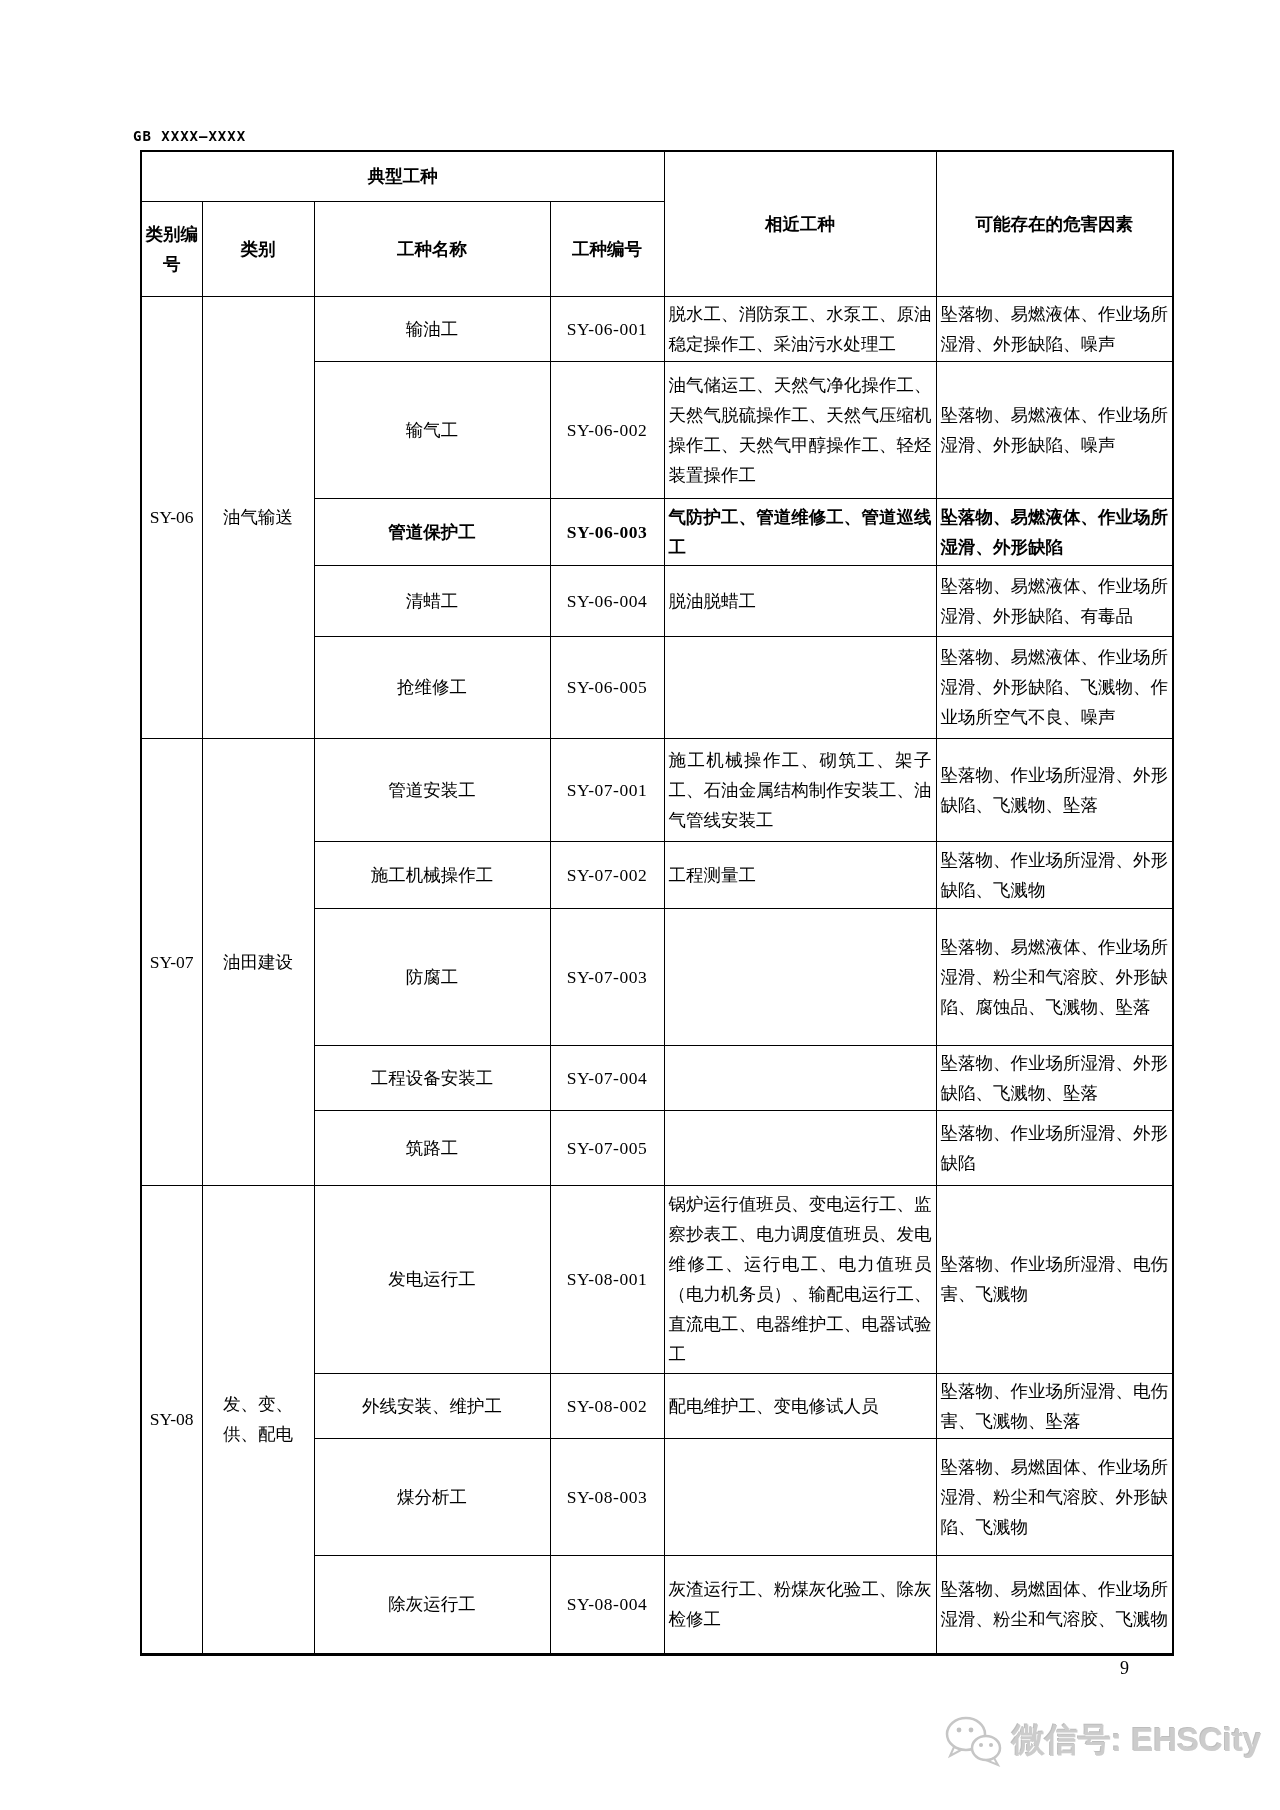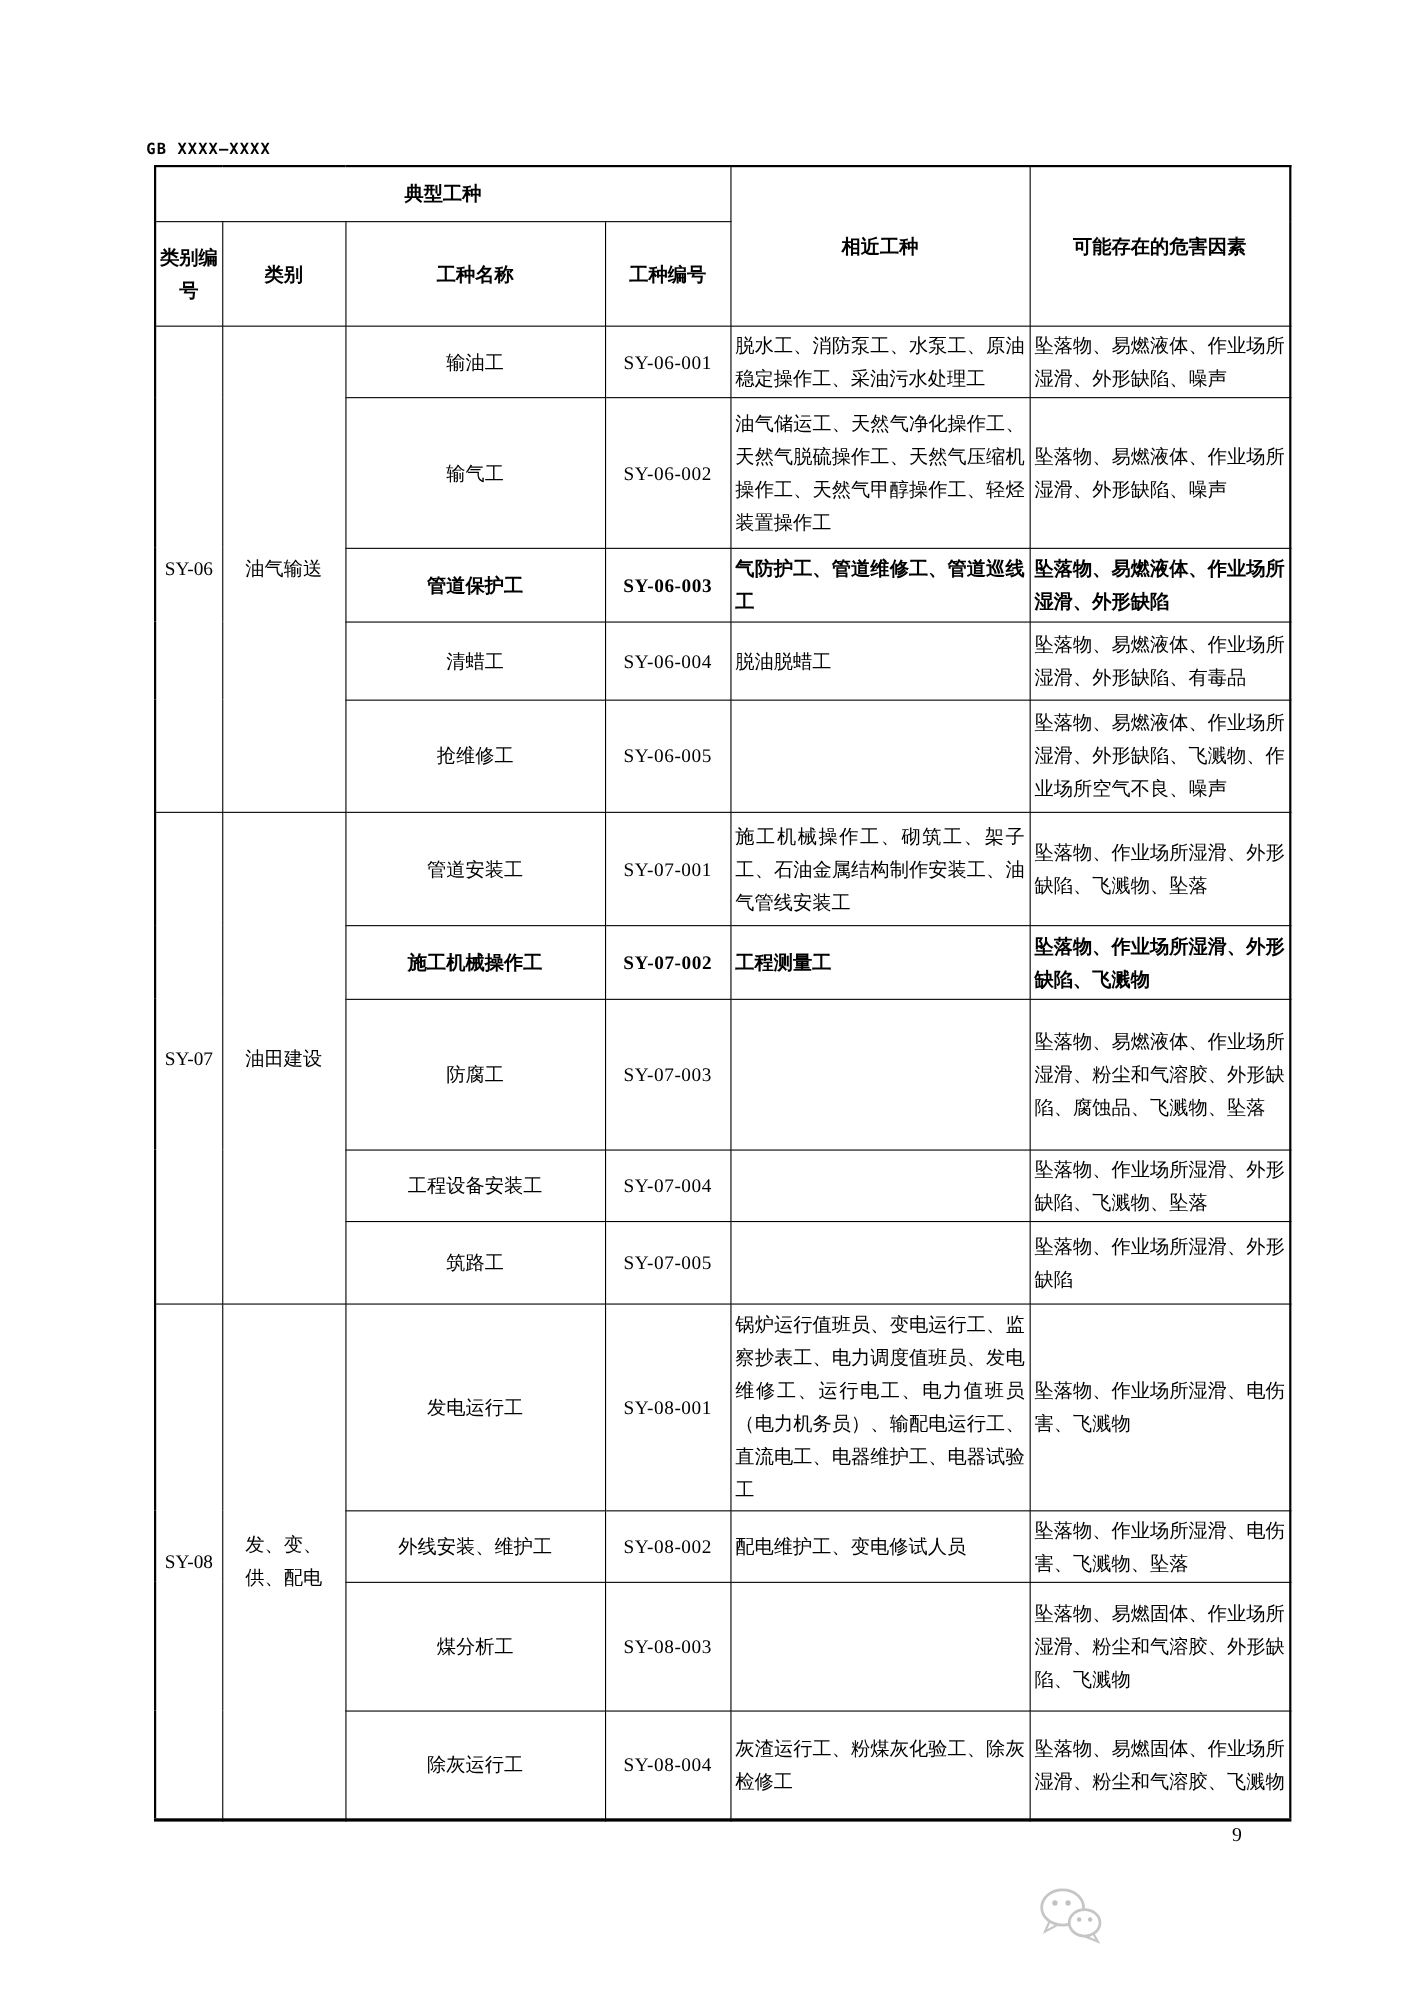--- a/index.html
+++ b/index.html
@@ -51,21 +51,21 @@
   td.codecell { text-align: center; font-family: "Liberation Serif", serif; letter-spacing: 0.5px; margin-left: 32px; }
   td.catno { text-align: center; padding: 2px 1px; }
   td.cat   { text-align: center; padding: 2px 2px; }
   
   tr.r1  { height: 64px; }
   tr.r2  { height: 137px; }
   tr.r3  { height: 67px; font-weight: bold; }
   tr.r4  { height: 71px; }
   tr.r5  { height: 102px; }
   tr.r6  { height: 103px; }
-  tr.r7  { height: 67px; font-weight: bold; }
+  tr.r7  { height: 67px; }
   tr.r8  { height: 137px; }
   tr.r9  { height: 65px; }
   tr.r10 { height: 75px; }
   tr.r11 { height: 188px; }
   tr.r12 { height: 65px; }
   tr.r13 { height: 117px; }
   tr.r14 { height: 99px; }
   .page-number {
     position: absolute;
     left: 1120px; top: 1658px;
@@ -222,13 +222,14 @@
       <ellipse cx="24" cy="22" rx="19" ry="16" fill="#ffffff" stroke="#c6c6c6" stroke-width="2.5"></ellipse>
       <path d="M12 35 L8 44 L19 38 Z" fill="#ffffff" stroke="#c6c6c6" stroke-width="2"></path>
       <circle cx="17" cy="18" r="2.4" fill="#c2c2c2"></circle>
       <circle cx="29" cy="18" r="2.4" fill="#c2c2c2"></circle>
       <ellipse cx="44" cy="36" rx="14" ry="12" fill="#ffffff" stroke="#c6c6c6" stroke-width="2.5"></ellipse>
       <path d="M52 46 L56 53 L46 49 Z" fill="#ffffff" stroke="#c6c6c6" stroke-width="2"></path>
       <circle cx="39" cy="33" r="2" fill="#c2c2c2"></circle>
       <circle cx="49" cy="33" r="2" fill="#c2c2c2"></circle>
     </g>
   </svg>
+  <span class="wm-text">微信号: EHSCity</span>
 </div>
 
 </body></html>

